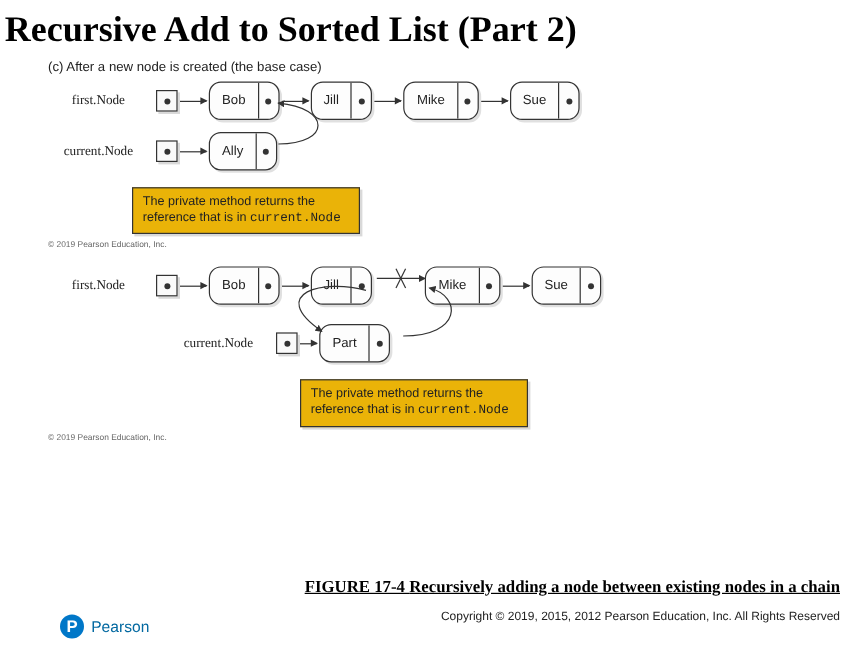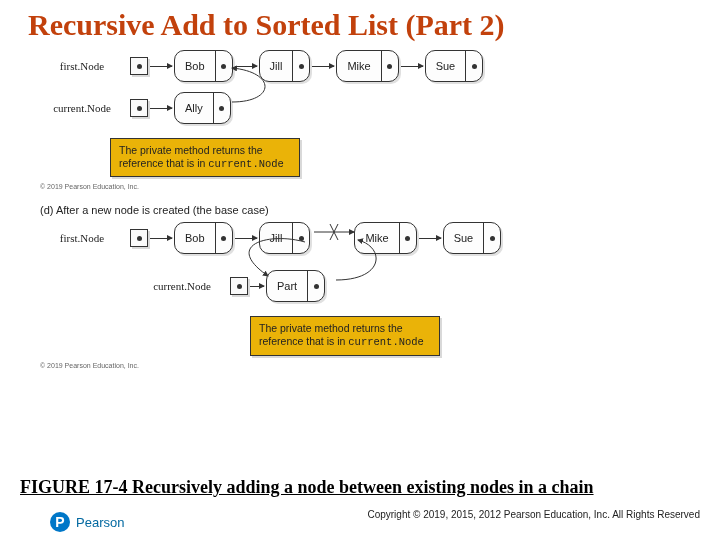--- a/index.html
+++ b/index.html
@@ -8,22 +8,22 @@
     width: 720px;
     height: 540px;
     background: #fff;
     font-family: "Times New Roman", Times, serif;
     position: relative;
     overflow: hidden;
   }
   .title {
     font-size: 30px;
     font-weight: bold;
-    color: #c2410c;
-    padding: 8px 20px 0 28px;
+    color: #000000;
+    padding: 8px 20px 0 4px;
     margin: 0;
   }
   .diagram-area {
     position: relative;
     width: 680px;
     margin: 8px 20px 0 40px;
     font-family: Arial, Helvetica, sans-serif;
     font-size: 11px;
     color: #222;
   }
@@ -120,23 +120,24 @@
   svg.connector {
     position: absolute;
     pointer-events: none;
     overflow: visible;
   }
   .fig-caption {
     position: absolute;
     bottom: 42px;
     left: 20px;
     right: 20px;
-    font-size: 18px;
+    font-size: 14px;
     font-weight: bold;
     margin: 0;
+    text-align: right;
   }
   .underline { text-decoration: underline; }
   .footer {
     position: absolute;
     bottom: 20px;
     right: 20px;
     font-family: Arial, Helvetica, sans-serif;
     font-size: 10px;
     color: #222;
   }
@@ -161,20 +162,21 @@
   }
 </style>
 </head>
 <body>
 
 <h1 class="title">Recursive Add to Sorted List (Part 2)</h1>
 
 <div class="diagram-area">
 
   <div class="sub">
+    <p class="caption">(c) After a new node is created (the base case)</p>
 
     <div class="row">
       <span class="label">first.Node</span>
       <div class="pbox">
           <div class="dot"></div>
         </div>
       <div class="arrow"></div>
       <div class="node">
         <div class="name">Bob</div>
         <div class="ptr">
@@ -229,21 +231,20 @@
 
     <div class="note" style="margin:14px 0 0 70px;">
       <span>The private method returns the</span><br>
       <span>reference that is in </span><span class="mono">current.Node</span>
     </div>
 
     <div class="tiny">© 2019 Pearson Education, Inc.</div>
   </div>
 
   <div class="sub">
-    <p class="caption">(d) After a new node is created (the base case)</p>
 
     <div class="row" style="position:relative;">
       <span class="label">first.Node</span>
       <div class="pbox">
           <div class="dot"></div>
         </div>
       <div class="arrow"></div>
       <div class="node">
         <div class="name">Bob</div>
         <div class="ptr">

